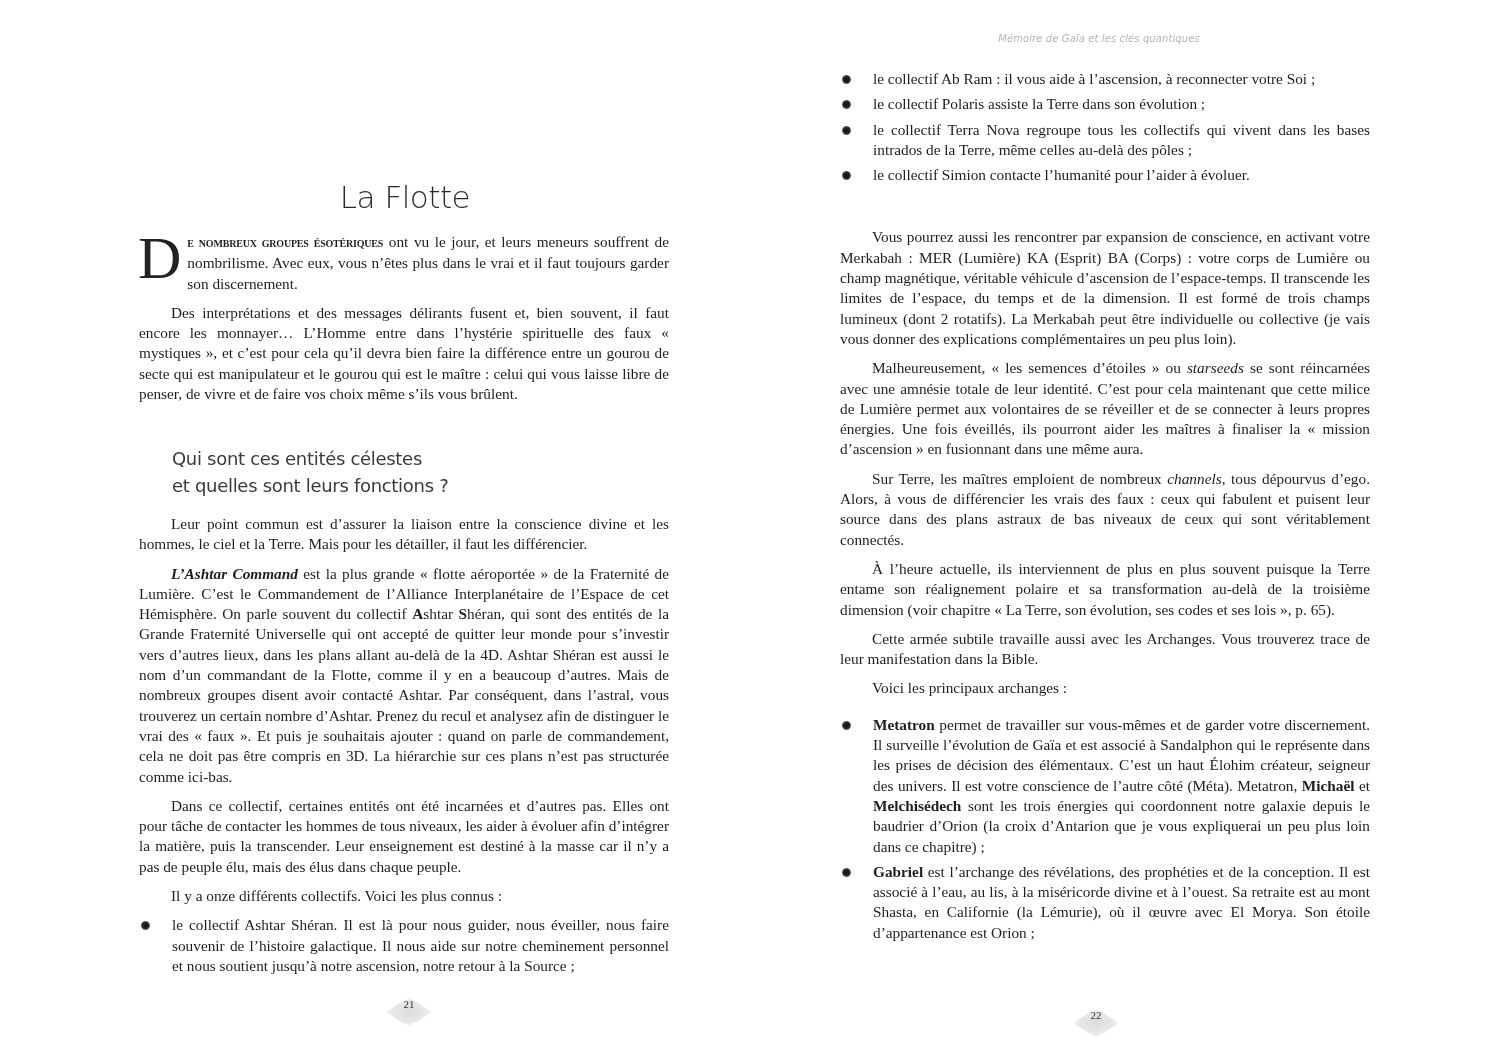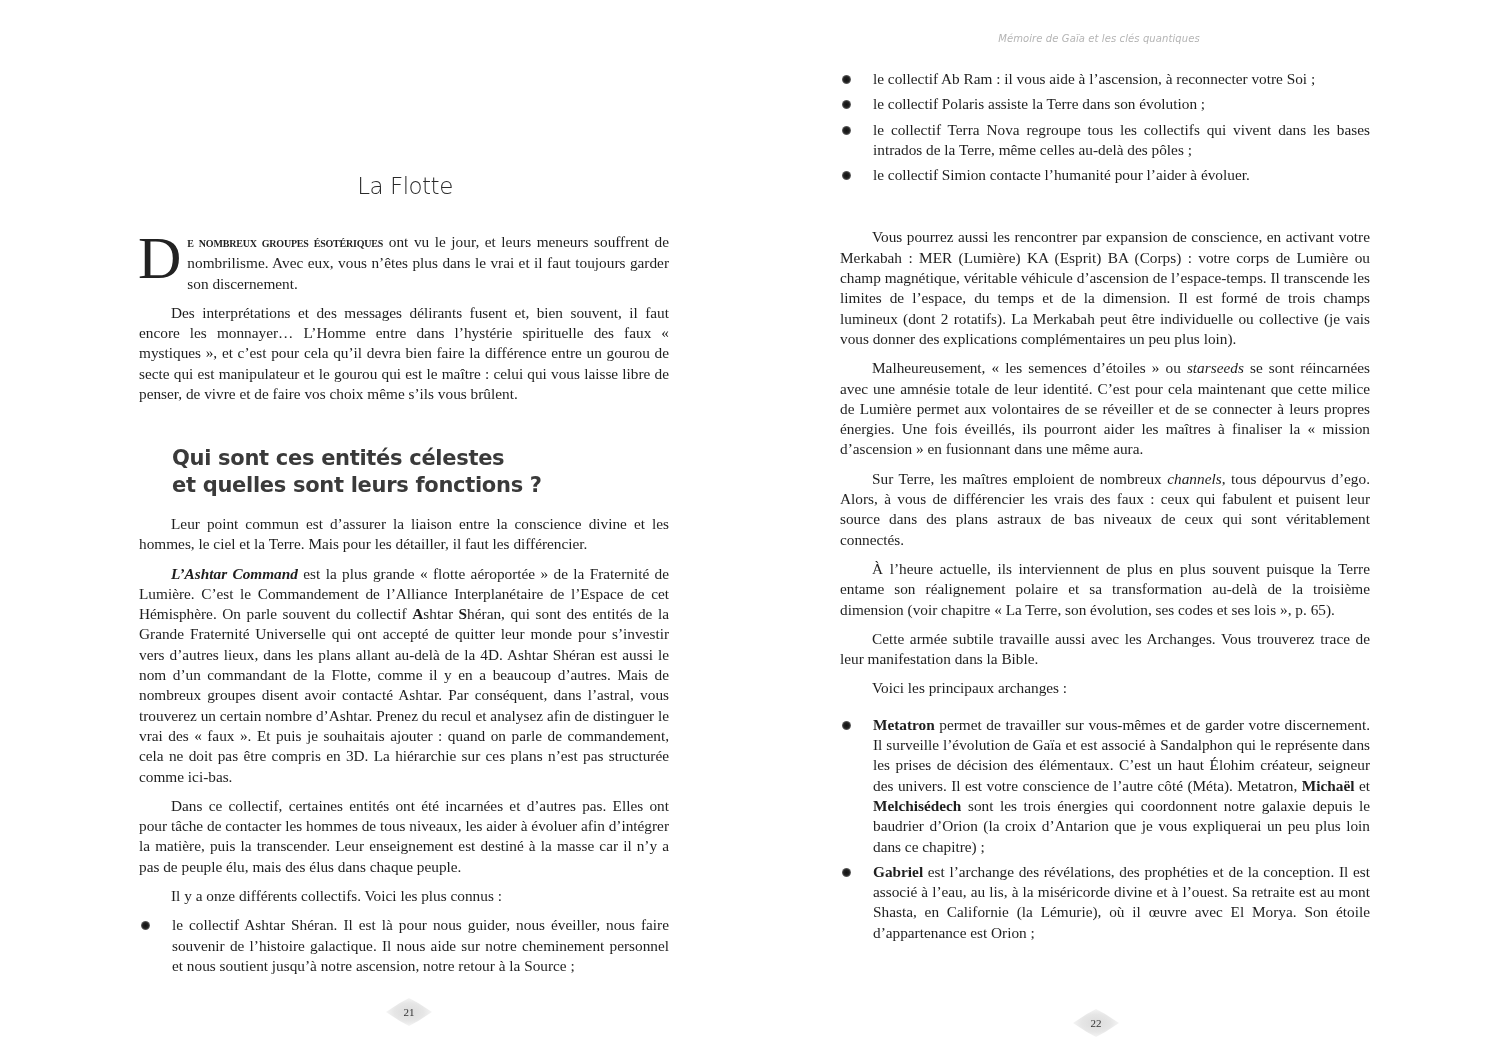--- a/index.html
+++ b/index.html
@@ -10,27 +10,27 @@
   .page { position: absolute; top: 0; height: 1050px; }
   .page-left { left: 0; width: 750px; }
   .page-right { left: 750px; width: 750px; }
   .running-head {
     position: absolute; top: 33px; left: 239px; width: 220px; text-align: center;
     font-family: "DejaVu Sans", sans-serif; font-style: italic; font-size: 10px; color: #b4b4b4;
     letter-spacing: 0.1px;
   }
   .chapter-title {
     position: absolute; top: 158px; left: 140px; width: 530px; text-align: center;
-    font-family: "DejaVu Sans", sans-serif; font-weight: 300; font-size: 23px; color: #2a2a2a;
+    font-family: "DejaVu Sans", sans-serif; font-weight: 300; font-size: 31px; color: #2a2a2a;
     letter-spacing: -0.5px;
   }
   .section-title {
     position: absolute; top: 445px; left: 172px;
-    font-family: "DejaVu Sans", sans-serif; font-size: 21px; line-height: 27px; color: #3a3a3a;
-    font-weight: 700; letter-spacing: -0.3px;
+    font-family: "DejaVu Sans", sans-serif; font-size: 18px; line-height: 27px; color: #3a3a3a;
+    font-weight: 400; letter-spacing: -0.3px;
   }
   .text-block {
     position: absolute; width: 530px; font-size: 15.3px; line-height: 20.3px; text-align: justify;
     hyphens: none;
   }
   .text-block.left { left: 139px; }
   .text-block.right { left: 90px; }
   p { margin: 0 0 9px 0; text-indent: 32px; }
   p.noindent { text-indent: 0; }
   .dropcap {
@@ -42,21 +42,21 @@
   .bold { font-weight: bold; }
   .italic { font-style: italic; }
   ul.bullets { list-style: none; margin: 0 0 9px 0; padding: 0; }
   ul.bullets li { position: relative; padding-left: 33px; margin-bottom: 5px; text-align: justify; }
   .bullet-icon {
     position: absolute; left: 2px; top: 6px; width: 9px; height: 9px; border-radius: 50%;
     background: radial-gradient(circle, #111 0%, #222 45%, #777 75%, transparent 100%);
   }
   .page-number {
     position: absolute; top: 998px; width: 46px; height: 28px;
-    display: flex; align-items: center; justify-content: center;
+    display: flex; align-items: flex-start; justify-content: center;
     font-size: 11px; color: #333;
     background: radial-gradient(ellipse at center, #dcdcdc 0%, #e6e6e6 45%, #f4f4f4 70%, transparent 100%);
     clip-path: polygon(50% 0, 70% 18%, 100% 50%, 70% 82%, 50% 100%, 30% 82%, 0 50%, 30% 18%);
   }
   .page-number.left { left: 386px; }
   .page-number.right { left: 323px; top: 1009px; }
 </style>
 </head>
 <body>
 

